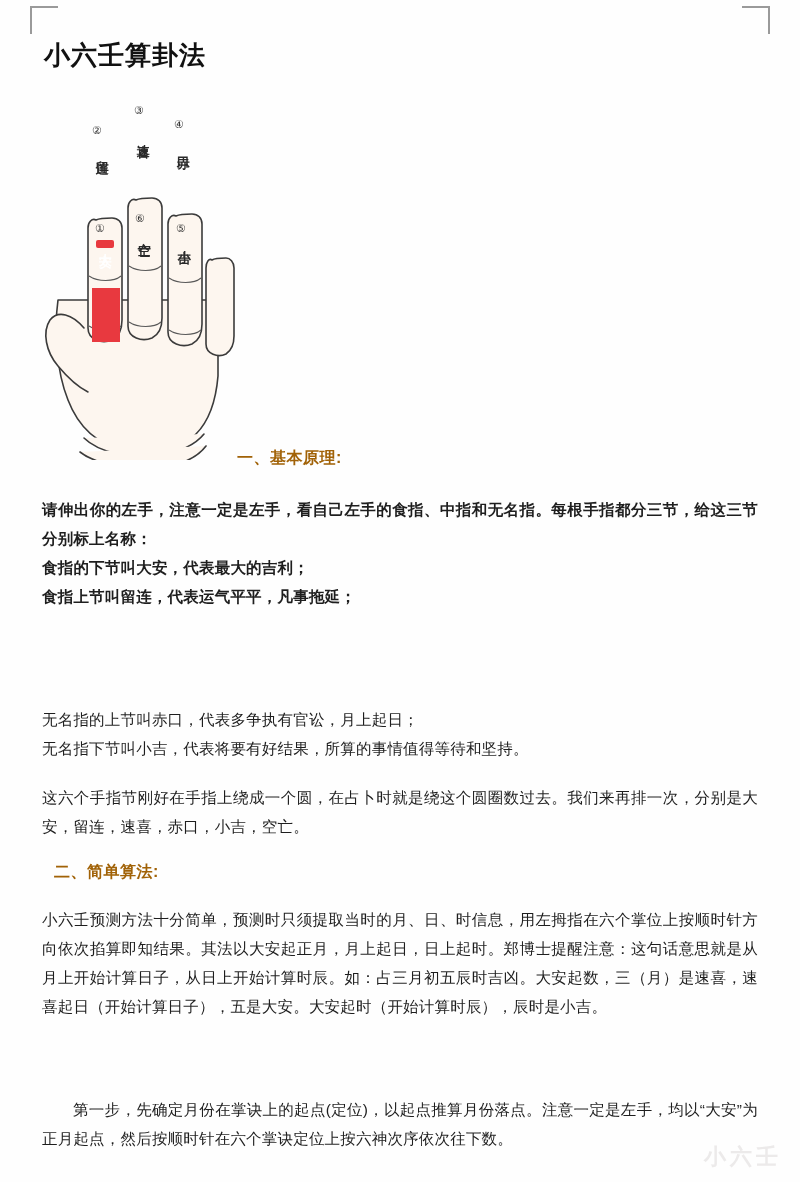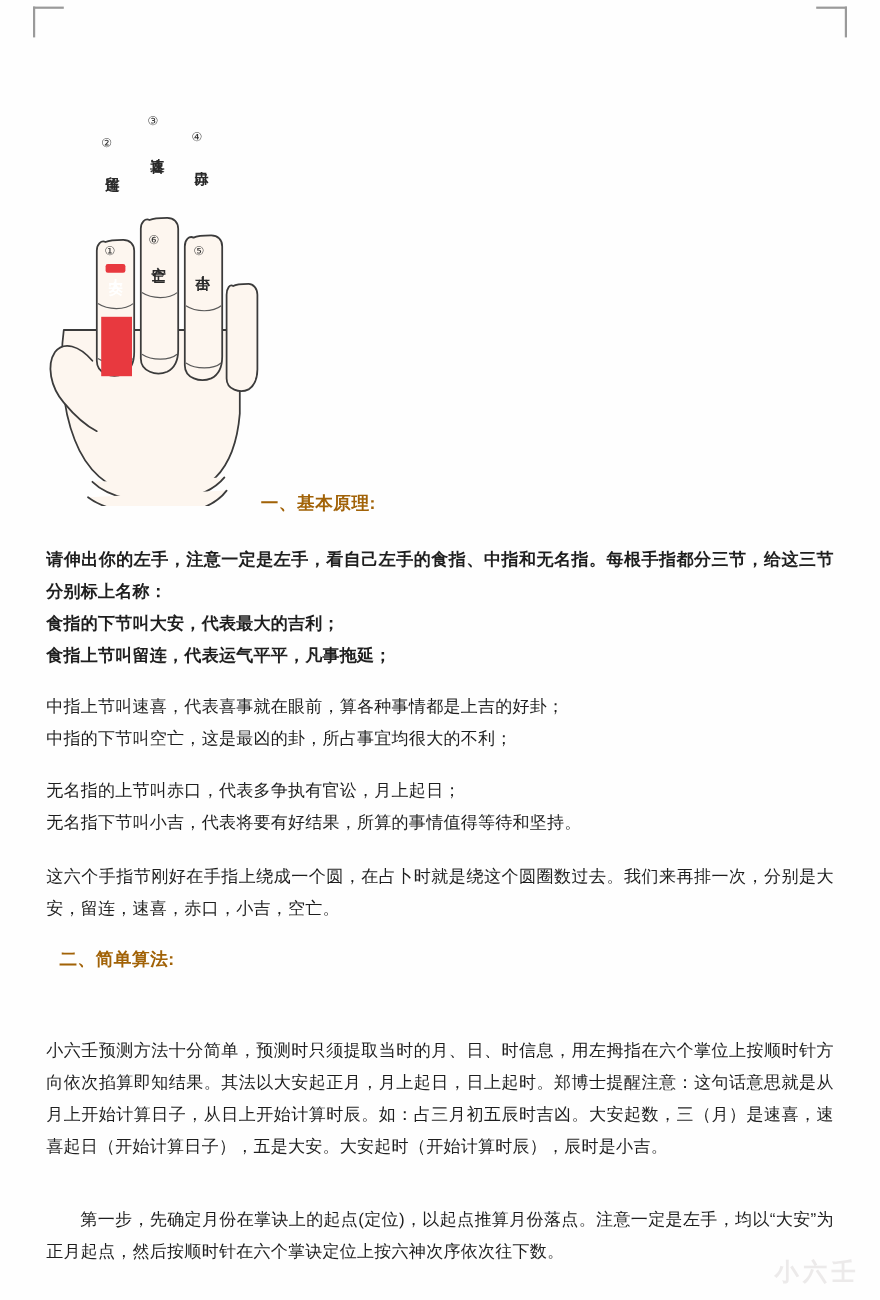--- a/index.html
+++ b/index.html
@@ -101,41 +101,42 @@
     font-size: 15.5px;
     line-height: 29px;
     color: #1e1e1e;
     text-align: justify;
     letter-spacing: 0.2px;
   }
   .p1 { top: 495px; font-weight: bold; }
   .p2 { top: 628px; }
   .p3 { top: 705px; }
   .p4 { top: 783px; }
-  .p5 { top: 905px; margin-top: 36px; }
+  .p5 { top: 905px; }
   .p6 { top: 1095px; text-indent: 2em; }
 
   .watermark {
     position: absolute;
     right: 18px;
     bottom: 10px;
     font-size: 22px;
     color: #eceaea;
     letter-spacing: 4px;
     font-weight: bold;
   }
 </style>
 </head>
 <body>
 
 <div class="page">
 
   <div class="crop-mark crop-tl"></div>
   <div class="crop-mark crop-tr"></div>
 
+  <div class="doc-title">小六壬算卦法</div>
 
   <div class="hand-wrap">
     <svg class="hand-svg" width="220" height="360" viewBox="0 0 220 360">
       <g fill="#fdf6ef" stroke="#3b3b3b" stroke-width="1.6" stroke-linejoin="round" stroke-linecap="round">
 
         <path d="M18 200 C14 230 16 270 28 300 C38 326 56 344 84 350 C112 356 140 350 156 334 C170 320 176 300 178 276 L178 200 Z"></path>
 
         <path d="M56 120 C52 118 48 122 48 128 L48 228 C48 240 62 244 72 240 C80 236 82 228 82 220 L82 128 C82 122 78 118 72 118 C66 118 60 118 56 120 Z"></path>
 
         <path d="M96 100 C92 98 88 102 88 108 L88 226 C88 238 102 242 112 238 C120 234 122 226 122 218 L122 108 C122 102 118 98 112 98 C106 98 100 98 96 100 Z"></path>
@@ -176,22 +177,20 @@
 
     <div class="daan-box" style="left:56px; top:140px;">大安</div>
     <div class="finger-label" style="left:97px; top:132px;">空亡</div>
     <div class="finger-label" style="left:137px; top:140px;">小吉</div>
   </div>
 
   <div class="heading h-basic">一、基本原理:</div>
   <div class="para p1" style="white-space: pre-line;">请伸出你的左手，注意一定是左手，看自己左手的食指、中指和无名指。每根手指都分三节，给这三节分别标上名称：
 食指的下节叫大安，代表最大的吉利；
 食指上节叫留连，代表运气平平，凡事拖延；</div>
-  <div class="para p2" style="white-space: pre-line;">中指上节叫速喜，代表喜事就在眼前，算各种事情都是上吉的好卦；
-中指的下节叫空亡，这是最凶的卦，所占事宜均很大的不利；</div>
   <div class="para p3" style="white-space: pre-line;">无名指的上节叫赤口，代表多争执有官讼，月上起日；
 无名指下节叫小吉，代表将要有好结果，所算的事情值得等待和坚持。</div>
   <div class="para p4">这六个手指节刚好在手指上绕成一个圆，在占卜时就是绕这个圆圈数过去。我们来再排一次，分别是大安，留连，速喜，赤口，小吉，空亡。</div>
 
   <div class="heading h-method">二、简单算法:</div>
   <div class="para p5">小六壬预测方法十分简单，预测时只须提取当时的月、日、时信息，用左拇指在六个掌位上按顺时针方向依次掐算即知结果。其法以大安起正月，月上起日，日上起时。郑博士提醒注意：这句话意思就是从月上开始计算日子，从日上开始计算时辰。如：占三月初五辰时吉凶。大安起数，三（月）是速喜，速喜起日（开始计算日子），五是大安。大安起时（开始计算时辰），辰时是小吉。</div>
   <div class="para p6">第一步，先确定月份在掌诀上的起点(定位)，以起点推算月份落点。注意一定是左手，均以“大安”为正月起点，然后按顺时针在六个掌诀定位上按六神次序依次往下数。</div>
 
   <div class="watermark">小六壬</div>
 </div>

